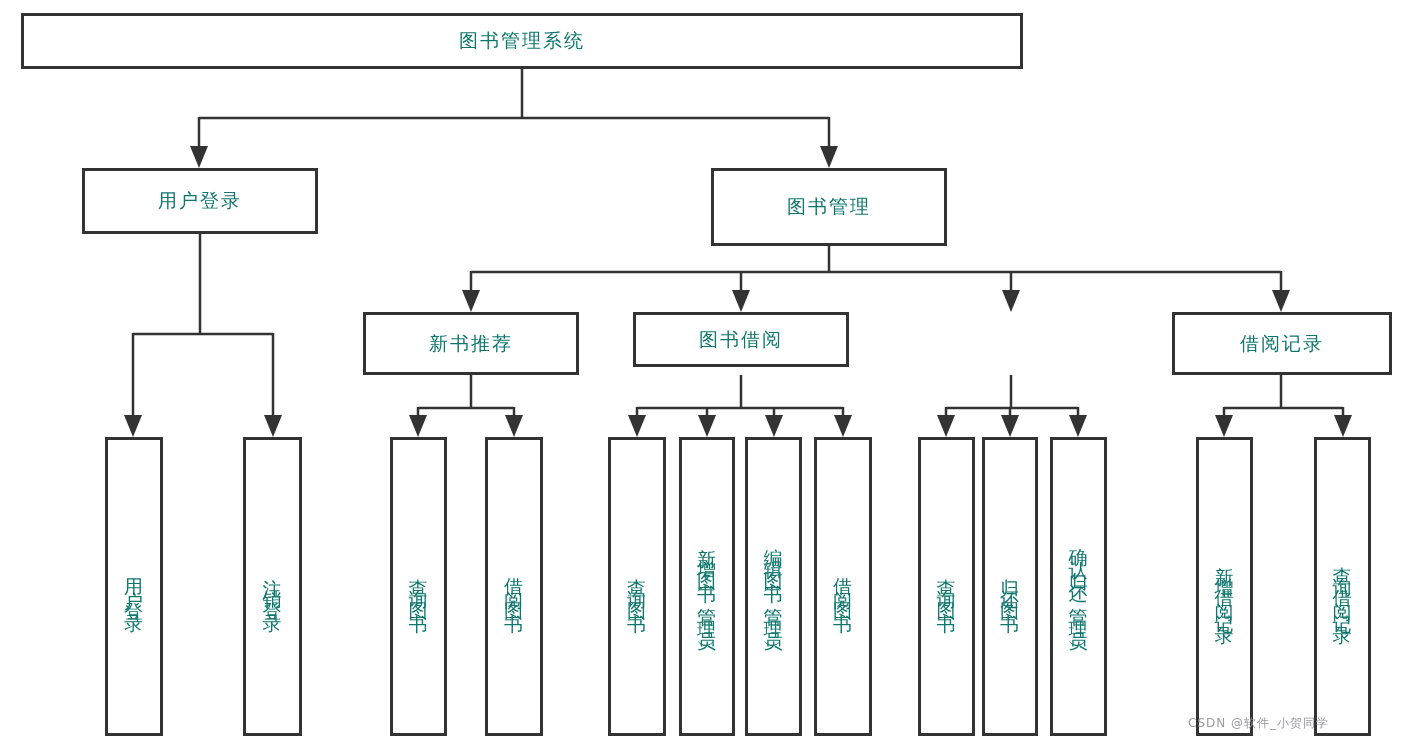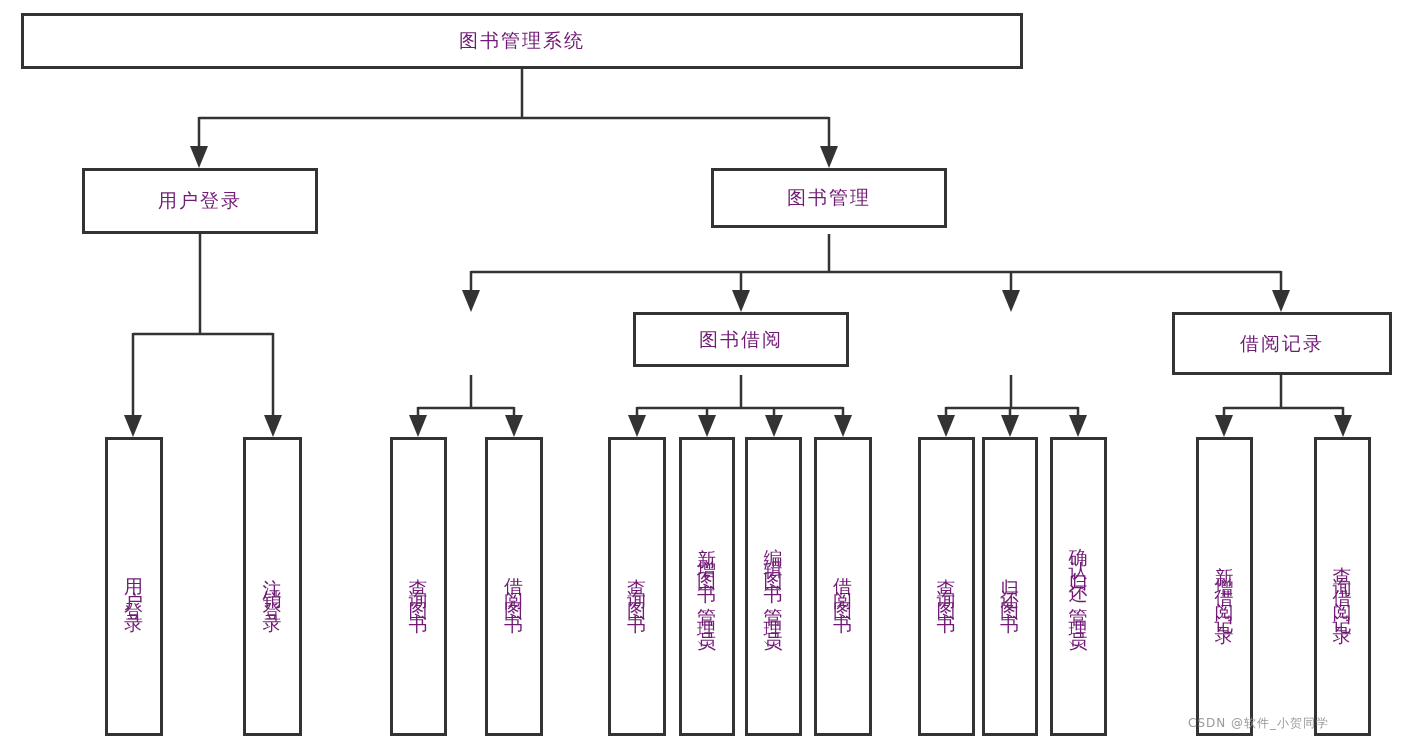--- a/index.html
+++ b/index.html
@@ -14,21 +14,21 @@
   .connectors {
     position: absolute;
     left: 0; top: 0;
     width: 1405px; height: 747px;
   }
   .box {
     position: absolute;
     box-sizing: border-box;
     border: 3px solid #333333;
     background: #ffffff;
-    color: #701a75;
+    color: #0f766e;
     display: flex;
     align-items: center;
     justify-content: center;
   }
   .h-box {
     font-size: 19px;
     letter-spacing: 2px;
     white-space: nowrap;
   }
   .v-box {
@@ -89,22 +89,23 @@
       <polygon points="1001,415 1019,415 1010,437"></polygon>
       <polygon points="1069,415 1087,415 1078,437"></polygon>
       <polygon points="1215,415 1233,415 1224,437"></polygon>
       <polygon points="1334,415 1352,415 1343,437"></polygon>
     </g>
   </svg>
 
   <div class="box h-box" style="left:21px; top:13px; width:1002px; height:56px;">图书管理系统</div>
 
   <div class="box h-box" style="left:82px; top:168px; width:236px; height:66px;">用户登录</div>
-  <div class="box h-box" style="left:711px; top:168px; width:236px; height:60px;">图书管理</div>
+  <div class="box h-box" style="left:711px; top:168px; width:236px; height:78px;">图书管理</div>
 
+  <div class="box h-box" style="left:363px; top:312px; width:216px; height:63px;">新书推荐</div>
   <div class="box h-box" style="left:633px; top:312px; width:216px; height:55px;">图书借阅</div>
   <div class="box h-box" style="left:1172px; top:312px; width:220px; height:63px;">借阅记录</div>
 
   <div class="box v-box" style="left:105px; top:437px; width:58px; height:299px;">用户登录</div>
   <div class="box v-box" style="left:243px; top:437px; width:59px; height:299px;">注销登录</div>
 
   <div class="box v-box" style="left:390px; top:437px; width:57px; height:299px;">查询图书</div>
   <div class="box v-box" style="left:485px; top:437px; width:58px; height:299px;">借阅图书</div>
 
   <div class="box v-box" style="left:608px; top:437px; width:58px; height:299px;">查询图书</div>

